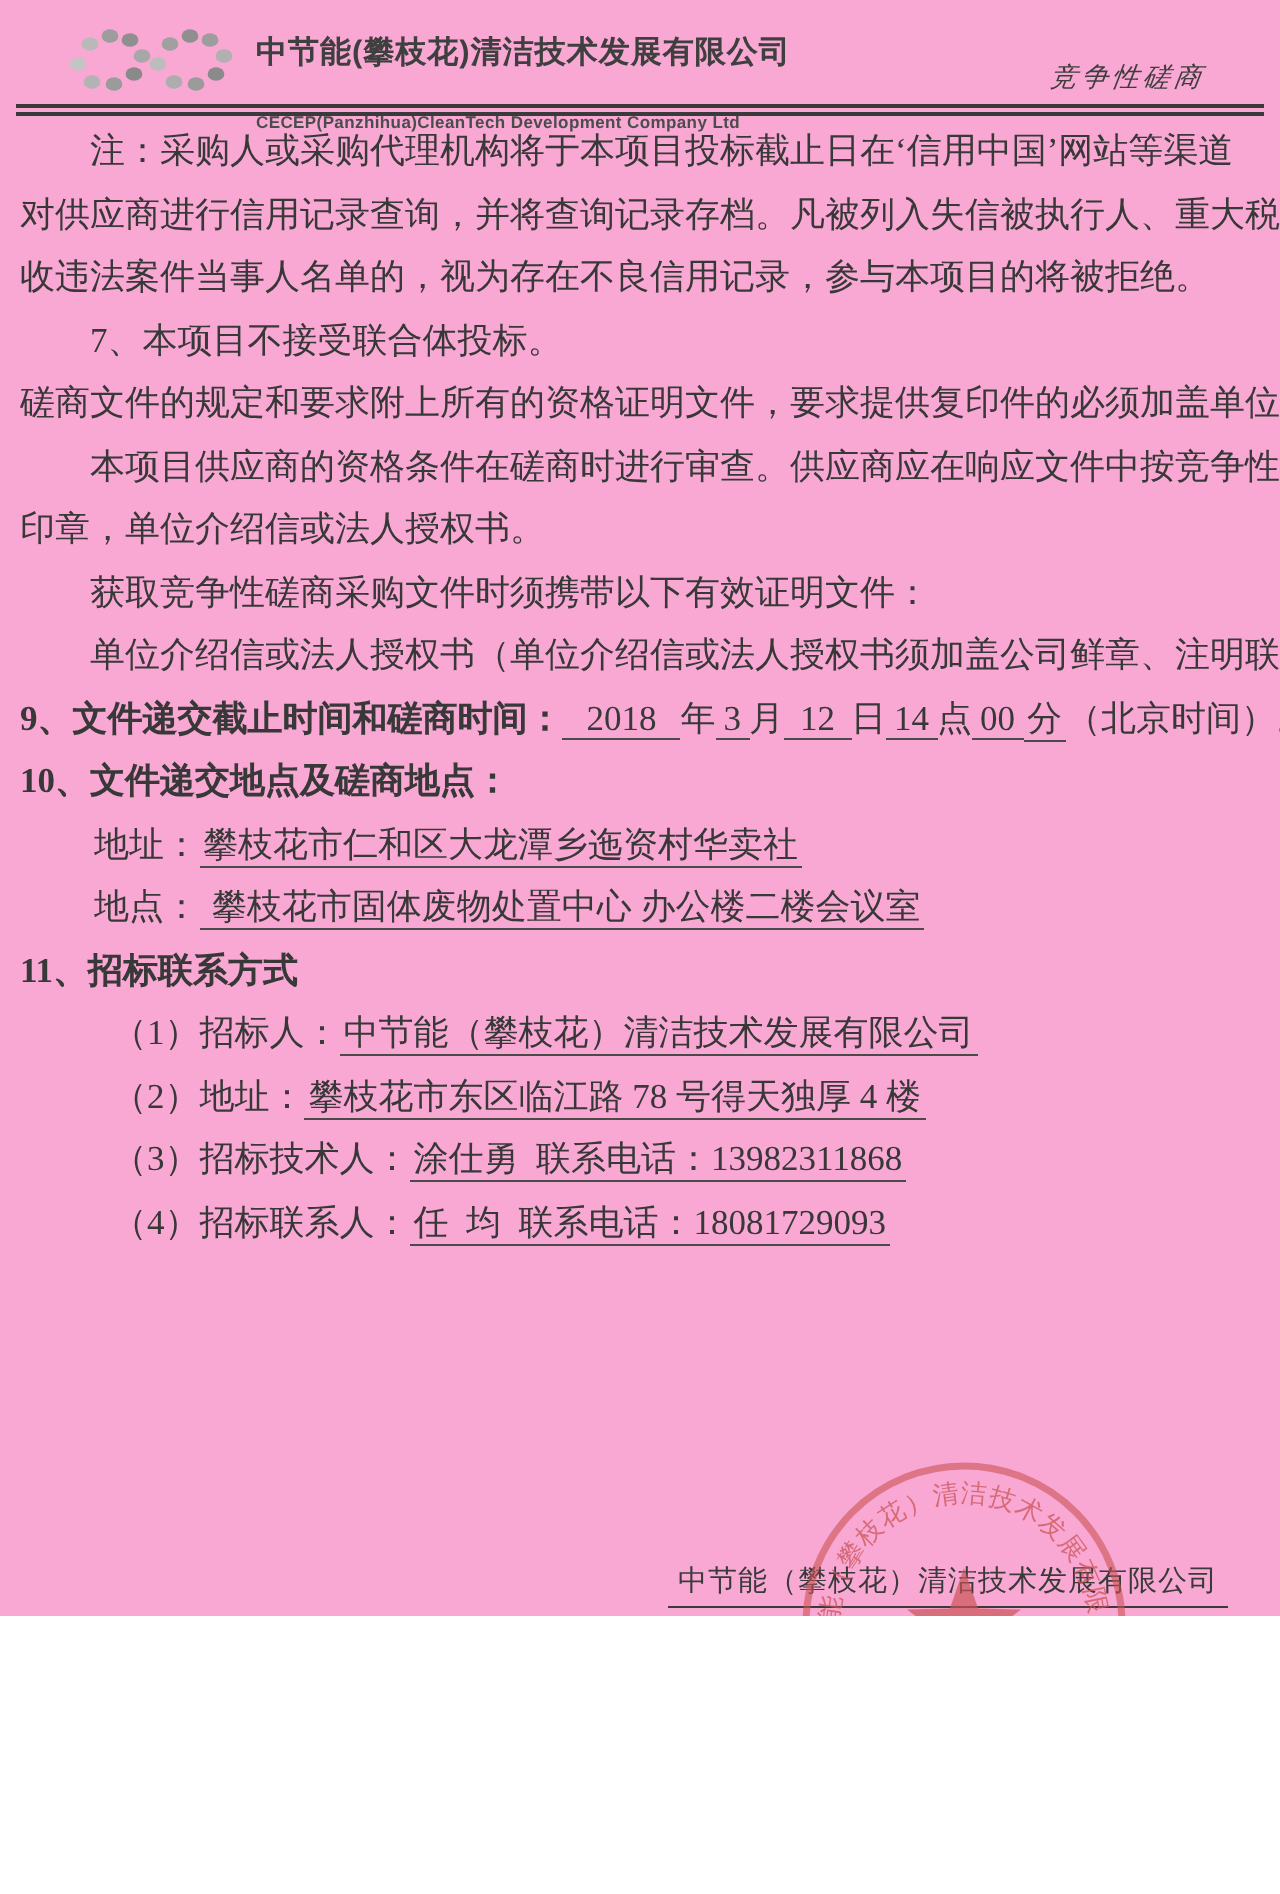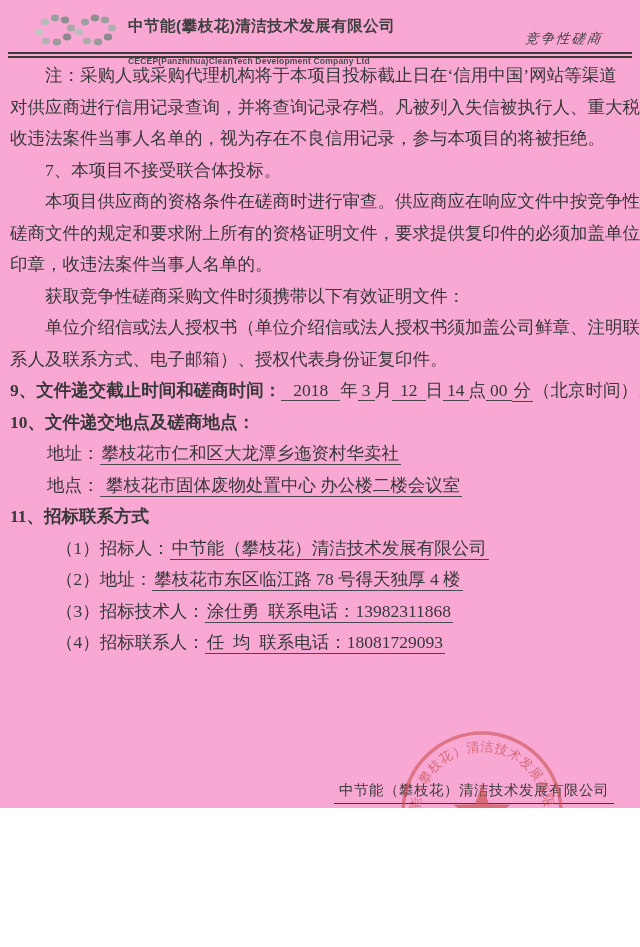--- a/index.html
+++ b/index.html
@@ -154,27 +154,26 @@
   <div class="hdr-rule"></div>
 
   <div class="body">
 
     <div class="line indent">注：采购人或采购代理机构将于本项目投标截止日在‘信用中国’网站等渠道</div>
     <div class="line">对供应商进行信用记录查询，并将查询记录存档。凡被列入失信被执行人、重大税</div>
     <div class="line">收违法案件当事人名单的，视为存在不良信用记录，参与本项目的将被拒绝。</div>
 
     <div class="line indent">7、本项目不接受联合体投标。</div>
 
+    <div class="line">磋商文件的规定和要求附上所有的资格证明文件，要求提供复印件的必须加盖单位</div>
     <div class="line indent">本项目供应商的资格条件在磋商时进行审查。供应商应在响应文件中按竞争性</div>
-    <div class="line">磋商文件的规定和要求附上所有的资格证明文件，要求提供复印件的必须加盖单位</div>
-    <div class="line">印章，收违法案件当事人名单的。</div>
+    <div class="line">印章，单位介绍信或法人授权书。</div>
 
     <div class="line indent">获取竞争性磋商采购文件时须携带以下有效证明文件：</div>
     <div class="line indent">单位介绍信或法人授权书（单位介绍信或法人授权书须加盖公司鲜章、注明联</div>
-    <div class="line">系人及联系方式、电子邮箱）、授权代表身份证复印件。</div>
 
     <div class="line"><span class="heading">9、文件递交截止时间和磋商时间：</span><span class="blank wide">2018</span><span>年</span><span class="blank narrow">3</span><span>月</span><span class="blank mid">12</span><span>日</span><span class="blank narrow">14</span><span>点</span><span class="blank narrow">00</span><span class="uval">分</span><span>（北京时间）。</span></div>
 
     <div class="line heading">10、文件递交地点及磋商地点：</div>
     <div class="addr-line"><span>地址：</span><span class="uval">攀枝花市仁和区大龙潭乡迤资村华卖社</span></div>
     <div class="addr-line"><span>地点：</span><span class="uval"> 攀枝花市固体废物处置中心 办公楼二楼会议室</span></div>
 
     <div class="line heading">11、招标联系方式</div>
     <div class="contact-line"><span>（1）招标人：</span><span class="uval">中节能（攀枝花）清洁技术发展有限公司</span></div>
     <div class="contact-line"><span>（2）地址：</span><span class="uval">攀枝花市东区临江路 78 号得天独厚 4 楼</span></div>

